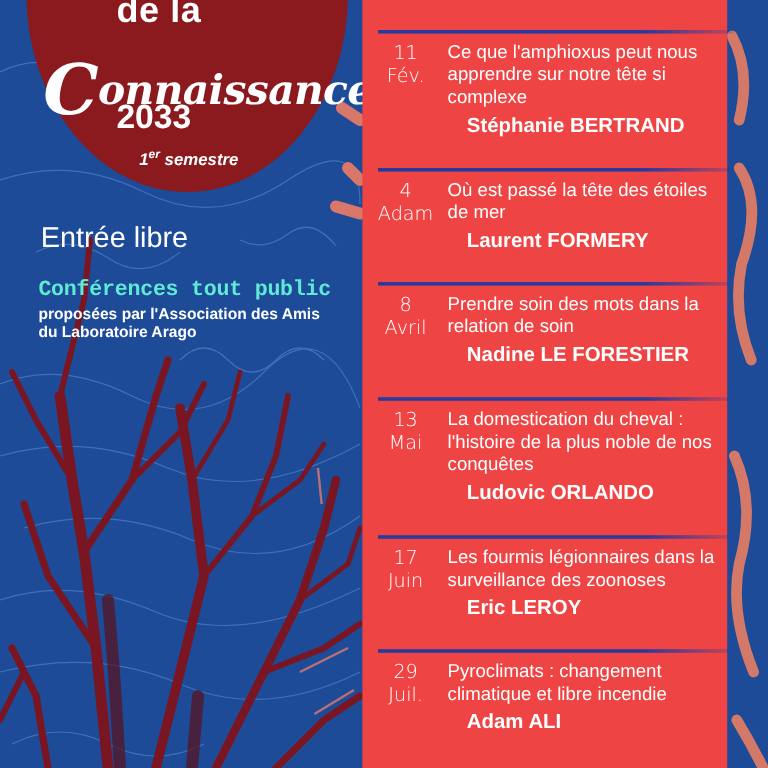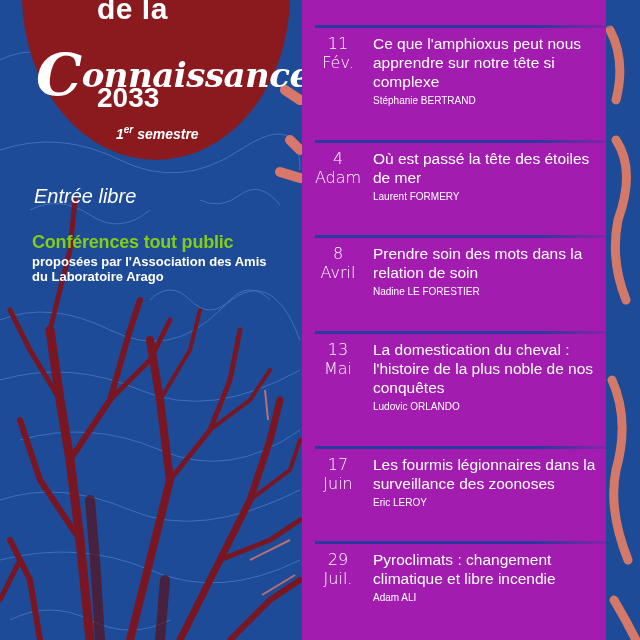--- a/index.html
+++ b/index.html
@@ -6,30 +6,30 @@
   body { width:640px; height:640px; overflow:hidden; position:relative; background:#1f4a94; font-family:"Liberation Sans", sans-serif; }
   .bg { position:absolute; inset:0; background:#1d4b97; }
   .bg svg { position:absolute; inset:0; }
   .circle { position:absolute; left:22px; top:-170px; width:268px; height:330px; border-radius:50%; background:#8b1a1f; }
   .title-dela { position:absolute; left:97px; top:-8px; color:#fff; font-weight:bold; font-size:30px; letter-spacing:0.5px; }
   .title-conn { position:absolute; left:36px; top:20px; color:#fff; font-family:"DejaVu Serif", serif; font-style:italic; font-weight:bold; font-size:34px; letter-spacing:-0.5px;margin-top:13px; }
   .title-conn .big { font-size:58px; position:relative; top:8px; }
   .year { position:absolute; left:97px; top:82px; color:#fff; font-weight:bold; font-size:28px; }
   .semester { position:absolute; left:116px; top:124px; color:#fff; font-style:italic; font-weight:bold; font-size:14px; }
   .semester sup { font-size:10px; }
-  .entree { position:absolute; left:34px; top:185px; color:#fff; font-style:italic; font-size:20px; }
-  .conf-title { position:absolute; left:32px; top:232px; color:#84cc16; font-weight:bold; font-size:18px; letter-spacing:-0.2px; }
+  .entree { position:absolute; left:34px; top:185px; color:#fff; font-size:24px; }
+  .conf-title { position:absolute; left:32px; top:232px; color:#5eead4; font-weight:bold; font-size:18px; letter-spacing:-0.2px;font-family:Liberation Mono, monospace; }
   .conf-sub { position:absolute; left:32px; top:254px; color:#fff; font-weight:bold; font-size:13px; line-height:15px; width:248px; }
-  .panel { position:absolute; left:302px; top:0; width:304px; height:640px; background:#a21caf; }
+  .panel { position:absolute; left:302px; top:0; width:304px; height:640px; background:#ef4444; }
   .event { position:absolute; left:0; width:304px; }
   .divider { position:absolute; left:13px; top:0; width:296px; height:3px; background:linear-gradient(90deg,#2a3a9c 0%,#2a3a9c 75%,rgba(42,58,156,0.2) 100%); }
   .date { position:absolute; left:8px; width:56px; text-align:center; color:#fff; font-family:"DejaVu Sans", sans-serif; font-weight:200; font-size:16px; line-height:19px; top:9px; }
   .date .d { display:block; }
   .ev-title { position:absolute; left:71px; top:9px; width:232px; color:#fff; font-size:15.5px; line-height:19px; }
-  .ev-speaker { position:absolute; left:71px; color:#fff; font-weight:normal; font-size:10px; }
+  .ev-speaker { position:absolute; left:87px; color:#fff; font-weight:bold; font-size:17px; }
   .right-strip { position:absolute; left:606px; top:0; width:34px; height:640px; }
 </style>
 </head>
 <body>
 
 <div class="bg">
   <svg width="640" height="640" viewBox="0 0 640 640">
     <g stroke="#5b8fd6" stroke-width="1" fill="none" opacity="0.55">
       <path d="M0 60 Q40 40 80 70 T160 60 T250 80"></path>
       <path d="M0 150 Q60 130 120 160 T240 150 T300 170"></path>

